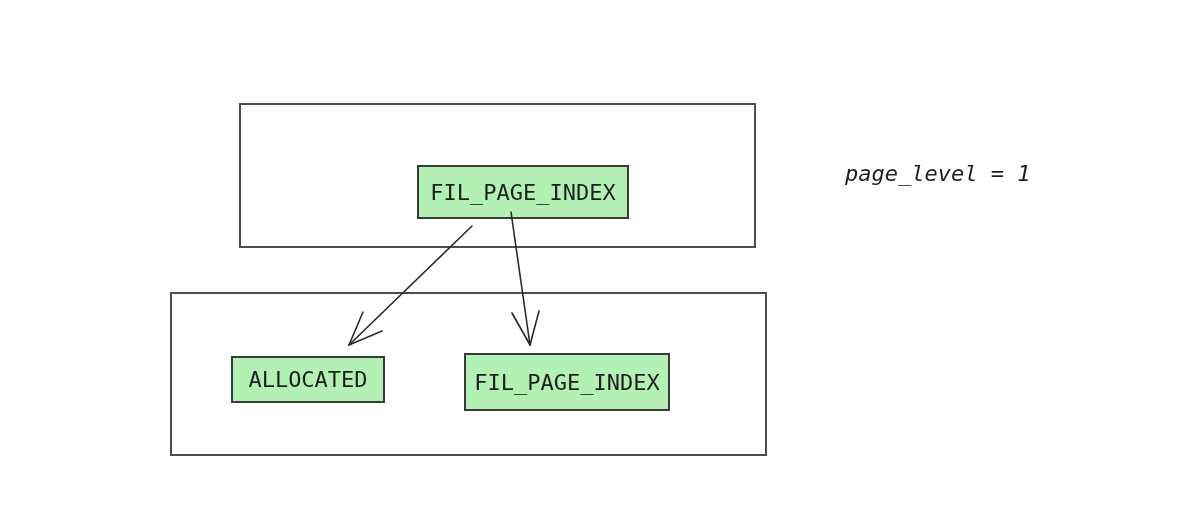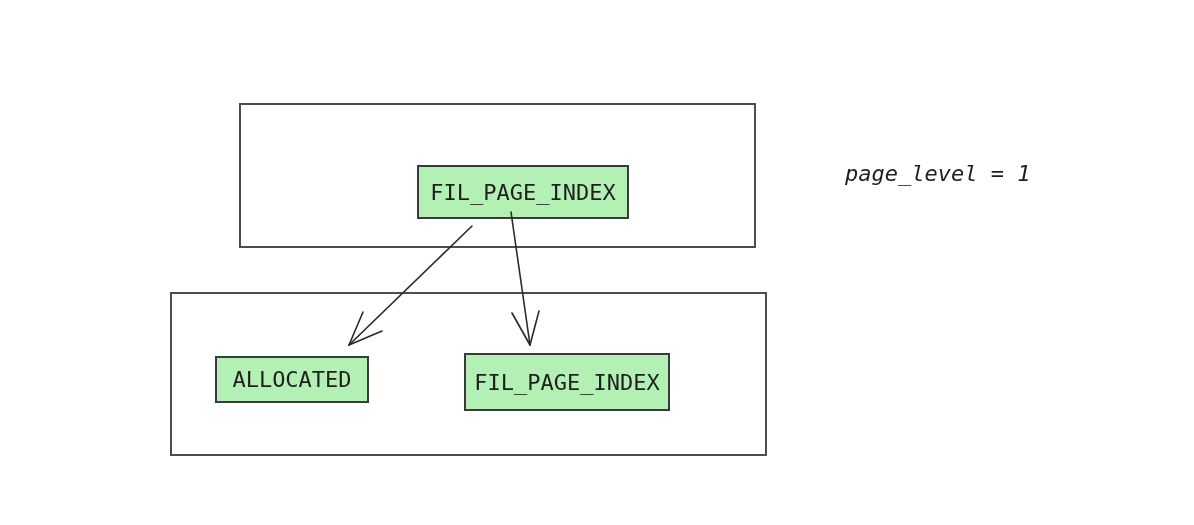--- a/index.html
+++ b/index.html
@@ -30,21 +30,21 @@
     background: var(--page_fill, #b2f0b4);
     box-sizing: border-box;
     display: flex;
     align-items: center;
     justify-content: center;
     font-size: 22px;
     letter-spacing: 0px;
     white-space: nowrap;
   }
   .box-fil-level1 { left: 417px; top: 165px; width: 212px; height: 54px; }
-  .box-allocated  { left: 215px; top: 356px; width: 154px; height: 47px; }
+  .box-allocated  { left: 231px; top: 356px; width: 154px; height: 47px; }
   .box-fil-level0 { left: 464px; top: 353px; width: 206px; height: 58px; }
   .side-label {
     position: absolute;
     left: 845px;
     font-size: 22px;
     line-height: 26px;
     white-space: nowrap;
   }
   .label-level1 { top: 161px; font-style: italic; }
   .label-level0 { top: 341px; }

